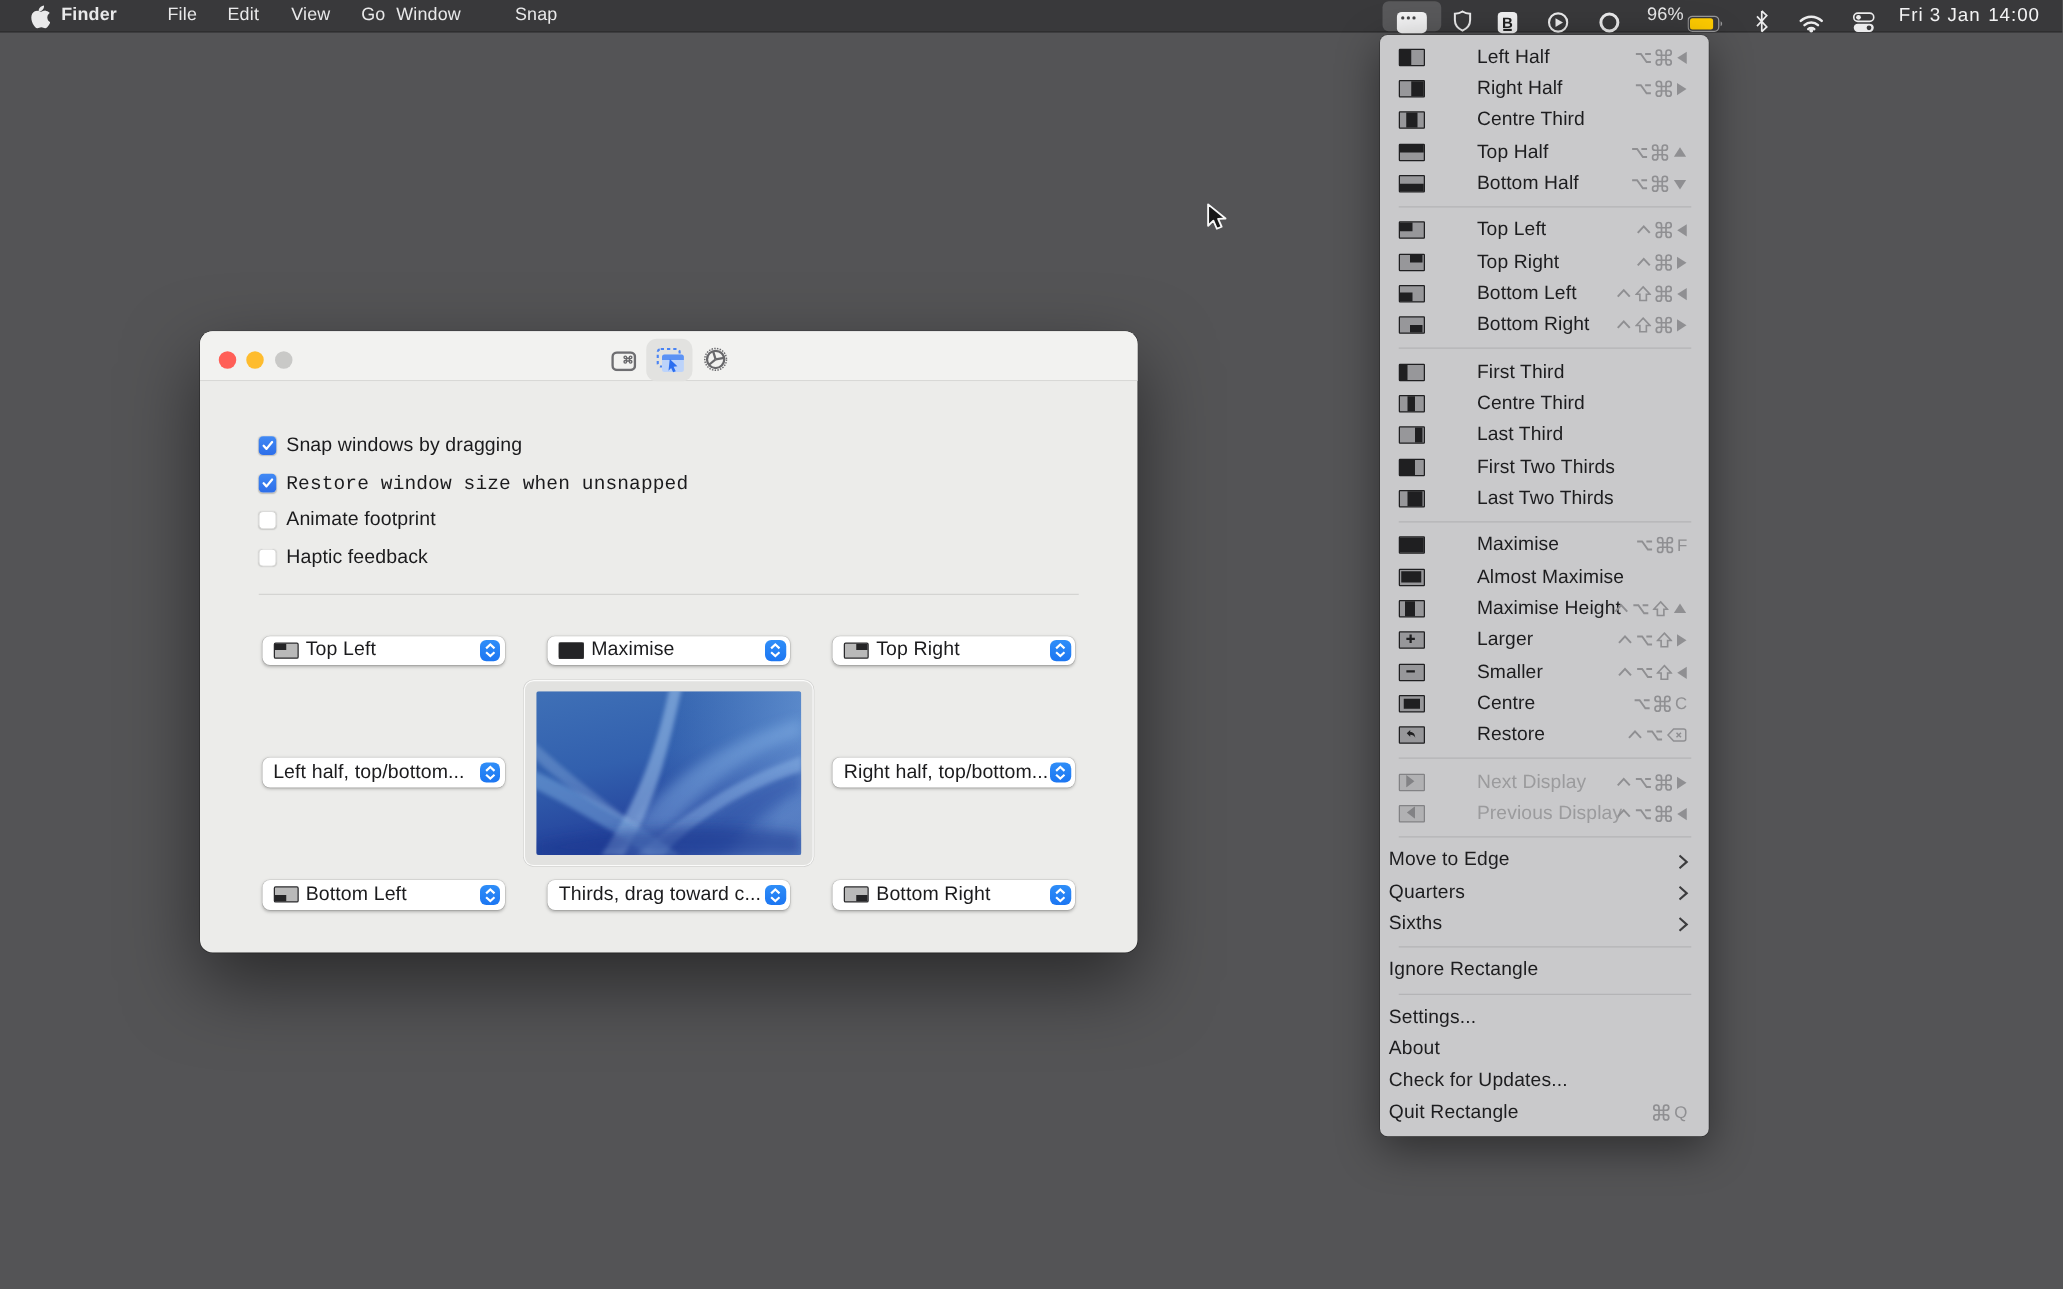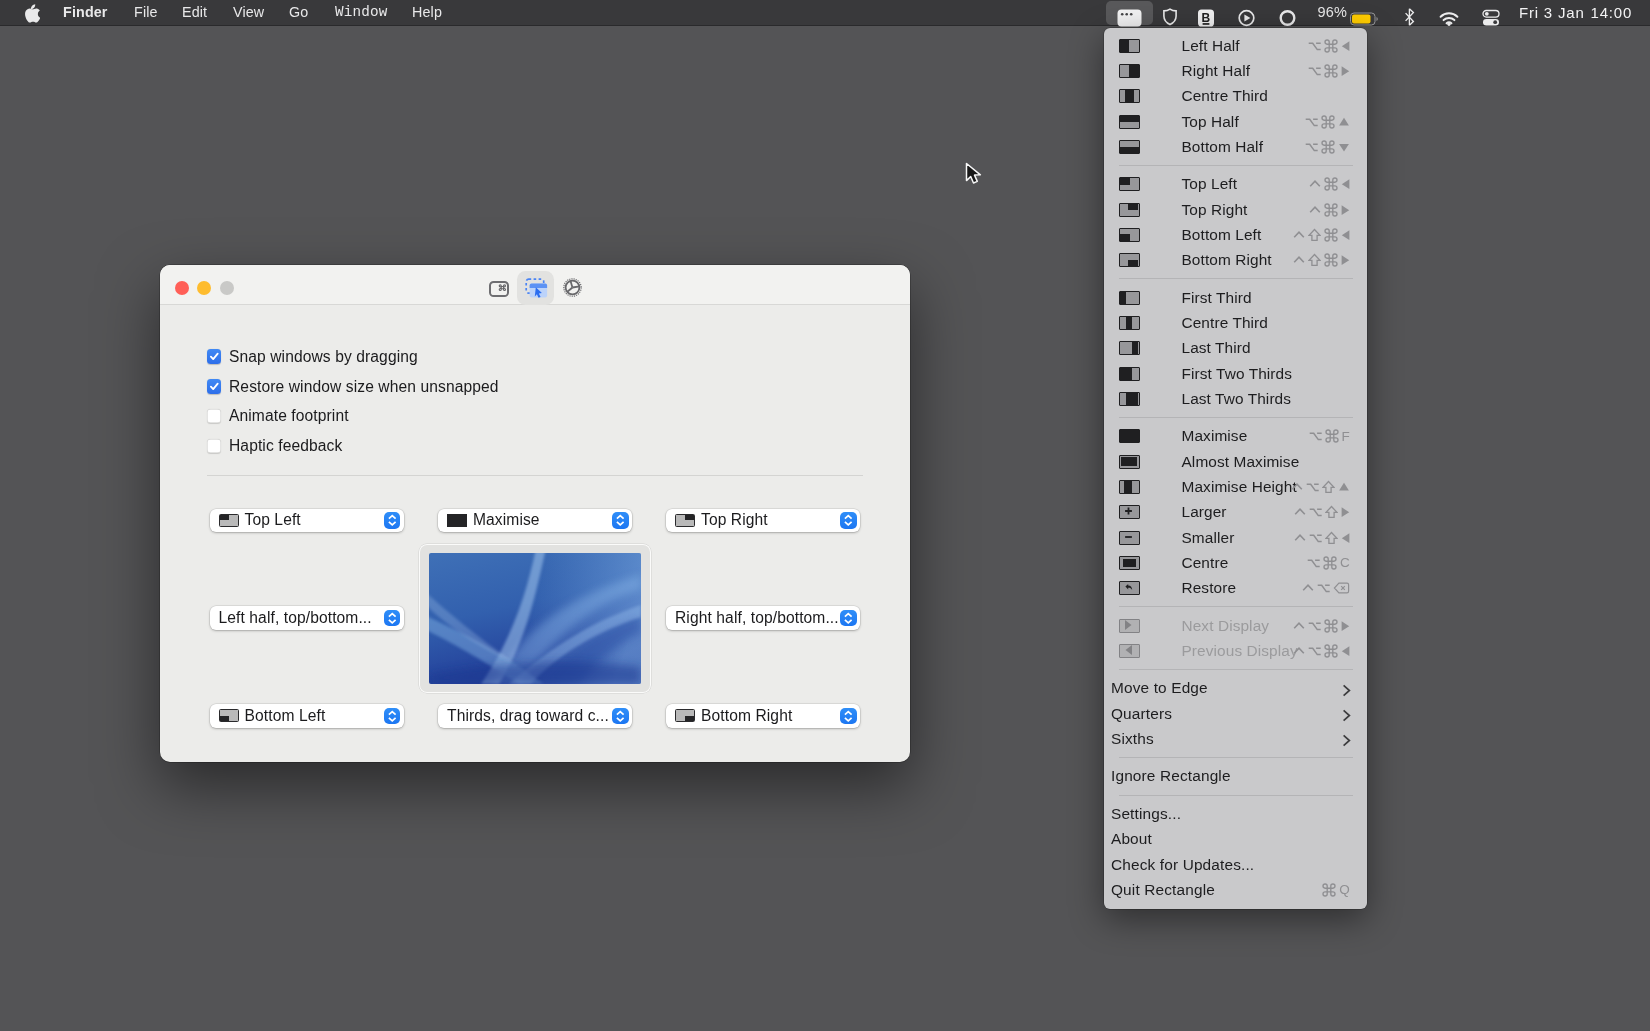--- a/index.html
+++ b/index.html
@@ -59,27 +59,27 @@
 <body>
 
 <div id="menubar">
   <div class="mb-item" style="left:22.5px; top:0;">
     <svg width="17" height="26" viewBox="0 0 17 26">
         <g transform="translate(0.2,3.2) scale(1.06)">
           <path fill="#e9e9ea" d="M10.3 4.4c.7-.9 1.2-2.1 1-3.3-1.1.1-2.3.8-3 1.6-.7.8-1.2 2-1 3.1 1.1.1 2.3-.6 3-1.4zM13.8 10.1c0-2.2 1.8-3.2 1.9-3.3-1-1.5-2.6-1.7-3.2-1.8-1.4-.1-2.7.8-3.4.8-.7 0-1.8-.8-2.9-.8-1.5 0-2.9.9-3.7 2.2-1.6 2.7-.4 6.7 1.1 8.9.7 1.1 1.6 2.3 2.8 2.2 1.1 0 1.5-.7 2.9-.7 1.3 0 1.7.7 2.9.7 1.2 0 2-1.1 2.7-2.2.9-1.2 1.2-2.4 1.2-2.5-.1 0-2.3-.9-2.3-3.5z"></path>
         </g>
       </svg>
   </div>
-  <div class="mb-item" style="left:63px; font-weight:bold;">Finder</div>
+  <div class="mb-item" style="left:49px; font-weight:bold;">Finder</div>
   <div class="mb-item" style="left:134px;">File</div>
   <div class="mb-item" style="left:182px;">Edit</div>
   <div class="mb-item" style="left:233px;">View</div>
   <div class="mb-item" style="left:289px;text-align:right;">Go</div>
-  <div class="mb-item" style="left:335px;font-family:Liberation Mono, monospace;">Window</div>
-  <div class="mb-item" style="left:412px;">Help</div>
+  <div class="mb-item" style="left:317px;">Window</div>
+  <div class="mb-item" style="left:412px;">Snap</div>
 
   <div style="position:absolute; left:1106px; top:1px; width:47px; height:24px; background:#59595b; border-radius:5px;"></div>
   <svg class="mb-item" style="left:1117px; top:4.5px;" width="25" height="18" viewBox="0 0 25 18">
       <rect x="0.5" y="0.5" width="24" height="17" rx="4" fill="#f3f3f4"></rect>
       <circle cx="5.2" cy="5.3" r="1.3" fill="#454547"></circle>
       <circle cx="9.7" cy="5.3" r="1.3" fill="#454547"></circle>
       <circle cx="14.2" cy="5.3" r="1.3" fill="#454547"></circle>
     </svg>
   <svg class="mb-item" style="left:1161.5px; top:4px;" width="16" height="18" viewBox="0 0 16 18">
       <path d="M8 1.2 C9.8 2.4 11.9 2.9 14.1 2.9 V8 C14.1 11.9 11.7 14.8 8 16.5 C4.3 14.8 1.9 11.9 1.9 8 V2.9 C4.1 2.9 6.2 2.4 8 1.2 Z" fill="none" stroke="#ebebec" stroke-width="1.6"></path>
@@ -539,21 +539,21 @@
           <line x1="10.5" y1="10.5" x2="8.4" y2="3.8"></line>
         </g>
       </svg>
   </div>
   <div class="content">
     <div class="cbrow" style="top:41.5px;"><div class="cb on">
           <svg width="14.5" height="14.5" viewBox="0 0 14.5 14.5" style="position:absolute;left:0;top:0;">
             <path d="M3.9 7.6 L6.2 10.1 L10.7 4.6" fill="none" stroke="#fff" stroke-width="1.8" stroke-linecap="round" stroke-linejoin="round"></path>
           </svg>
         </div>Snap windows by dragging</div>
-    <div class="cbrow" style="top:71.5px;"><div class="cb on">
+    <div class="cbrow" style="top:71.5px;font-family:Liberation Mono, monospace;"><div class="cb on">
           <svg width="14.5" height="14.5" viewBox="0 0 14.5 14.5" style="position:absolute;left:0;top:0;">
             <path d="M3.9 7.6 L6.2 10.1 L10.7 4.6" fill="none" stroke="#fff" stroke-width="1.8" stroke-linecap="round" stroke-linejoin="round"></path>
           </svg>
         </div>Restore window size when unsnapped</div>
     <div class="cbrow" style="top:101px;justify-content:center;"><div class="cb off"></div>Animate footprint</div>
     <div class="cbrow" style="top:131px;"><div class="cb off"></div>Haptic feedback</div>
     <div class="hsep"></div>
 <div class="dd" style="left:49.5px; top:202.5px;">
         <div class="wic">
           <div class="f" style="left:0%;top:0%;width:52%;height:52%;"></div>

